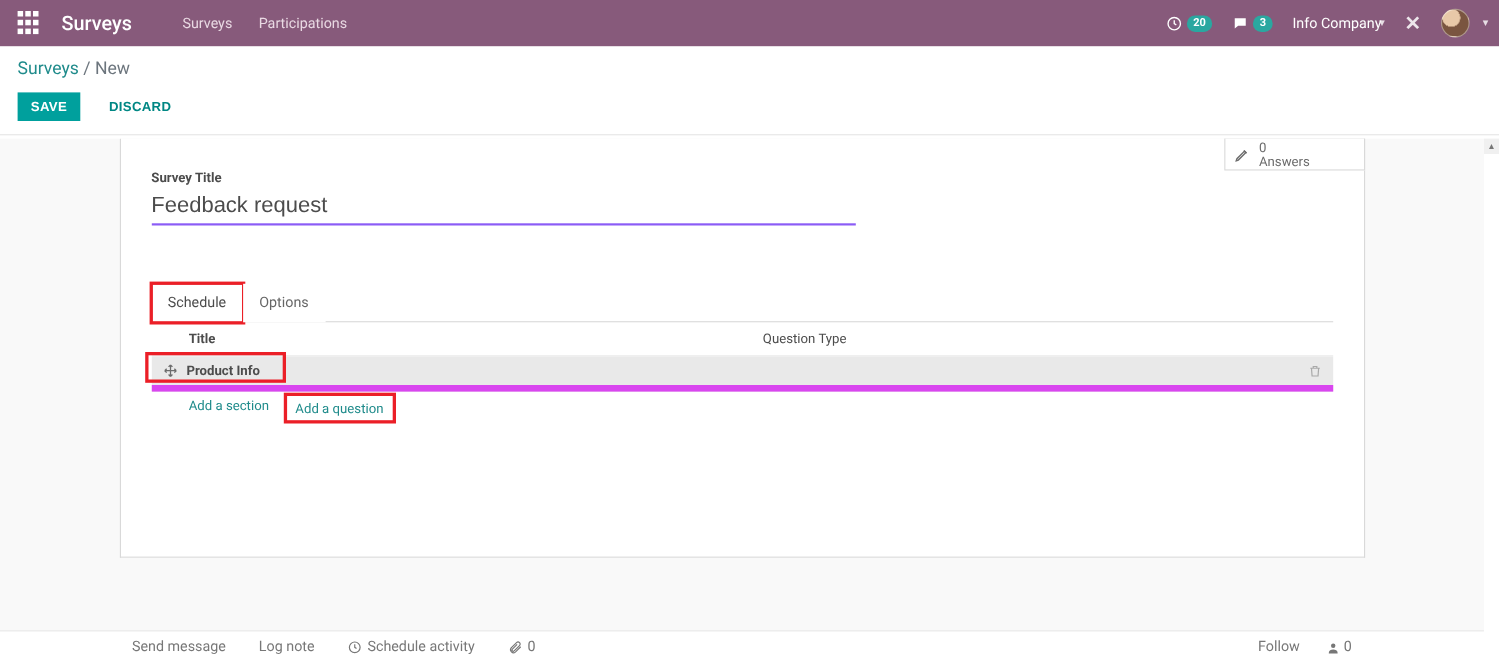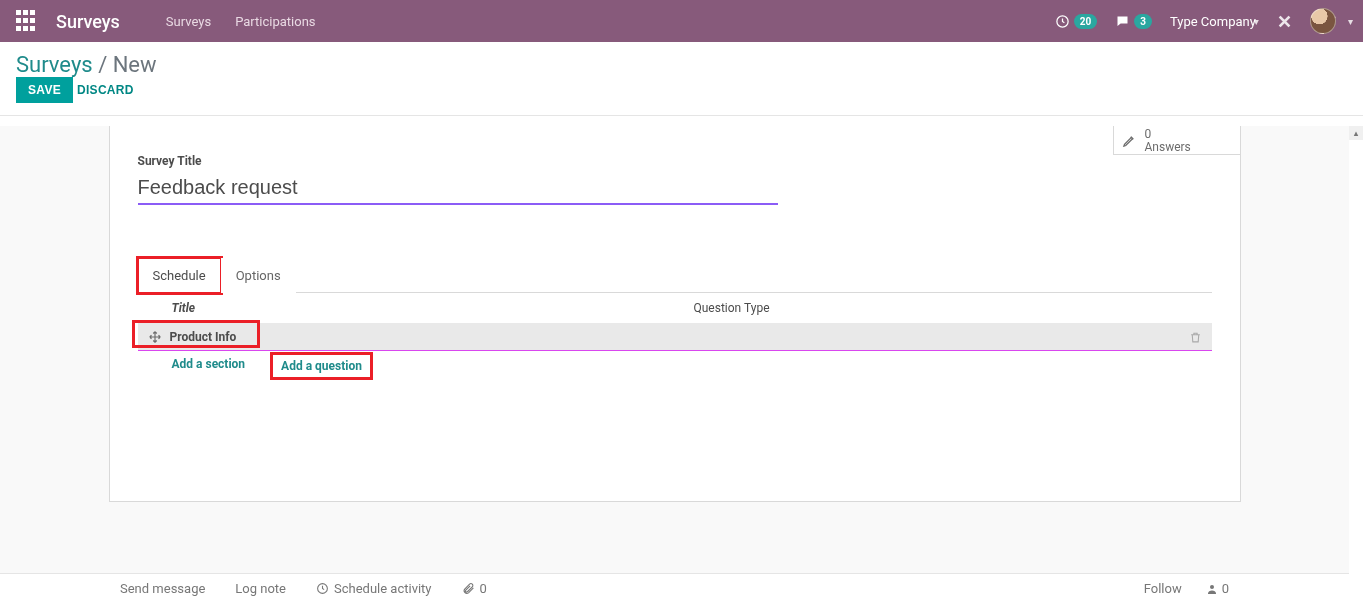--- a/index.html
+++ b/index.html
@@ -16,23 +16,23 @@
   .navbar .indicator { display: flex; align-items: flex-end; gap: 4px; cursor: pointer; }
   .navbar .pill { background: #2aa7a0; color: #fff; font-size: 10px; font-weight: 700; border-radius: 9px; padding: 1px 6px; line-height: 13px; }
   .navbar .clock-icon, .navbar .chat-icon { width: 15px; height: 15px; }
   .navbar .company { font-size: 13px; cursor: pointer; display: flex; align-items: center; gap: 4px; }
   .navbar .close-x { font-size: 18px; font-weight: 700; cursor: pointer; opacity: .85; }
   .navbar .avatar { width: 26px; height: 26px; border-radius: 50%; background: radial-gradient(circle at 35% 30%, #e8c8a8 0 35%, #7a5540 36% 100%); border: 1px solid rgba(255,255,255,.4); }
   .navbar .caret { font-size: 10px; opacity: .8; margin-left: -6px; }
 
   
   .control-panel { padding: 10px 16px 12px; border-bottom: 1px solid #e5e5e5; }
-  .breadcrumb { font-size: 22px; color: #6c757d; margin-bottom: 0; }
+  .breadcrumb { font-size: 16px; color: #6c757d; margin-bottom: 13px; }
   .breadcrumb a { color: #1f8b8b; text-decoration: none; }
-  .btn-row { display: flex; align-items: center; gap: 4px; }
+  .btn-row { display: flex; align-items: center; gap: 26px; }
   .btn-save { background: #00a09d; color: #fff; border: none; padding: 6px 12px; font-size: 12px; font-weight: 700; letter-spacing: .3px; cursor: pointer; }
   .btn-discard { color: #008784; font-size: 12px; font-weight: 700; letter-spacing: .3px; cursor: pointer; background: none; border: none; }
 
   
   .content-scroll { position: absolute; top: 126px; bottom: 0; left: 0; right: 14px; overflow-y: scroll; background: #f9f9f9; }
   .content-scroll::-webkit-scrollbar { width: 14px; }
   .content-scroll::-webkit-scrollbar-track { background: #f0f0f0; }
   .content-scroll::-webkit-scrollbar-thumb { background: #c7c7c7; }
   .scroll-up-arrow { position: absolute; right: 0; top: 126px; width: 14px; height: 14px; background: #f0f0f0; font-size: 9px; text-align: center; line-height: 14px; color: #777; }
 
@@ -47,30 +47,30 @@
   .field-label { font-size: 12px; font-weight: 700; color: #4c4c4c; margin-bottom: 6px; }
   .title-input { width: 640px; font-size: 20px; color: #4c4c4c; border: none; border-bottom: 2px solid #8b5cf6; padding: 2px 0 4px; outline: none; background: transparent; }
 
   .notebook { margin-top: 52px; }
   .notebook-tabs { display: flex; border-bottom: 1px solid #d9d9d9; }
   .notebook-tab { padding: 9px 14px; font-size: 13px; color: #666; background: #fff; border: 1px solid transparent; border-bottom: none; cursor: pointer; position: relative; top: 1px; }
   .notebook-tab.active { border-color: #d9d9d9; color: #4c4c4c; border-bottom: 1px solid #fff; }
   .hl { outline: 3px solid #eb1f27; outline-offset: -1px; }
 
   .tbl-head { display: flex; padding: 8px 12px 8px 34px; border-bottom: 1px solid #e9e9e9; }
-  .tbl-head .col-title { flex: 0 0 522px; font-size: 12px; font-weight: 700; color: #4c4c4c; font-style: italic; }
+  .tbl-head .col-title { flex: 0 0 522px; font-size: 12px; font-weight: 700; color: #4c4c4c; }
   .tbl-head .col-qt { font-size: 12px; font-weight: 400; color: #4c4c4c; }
 
   .section-row-wrap { position: relative; }
-  .section-row { display: flex; align-items: center; background: #e9e9e9; border-bottom: 1px solid #d946ef; padding: 6px 10px; font-size: 12px; font-weight: 700; color: #4c4c4c; }
+  .section-row { display: flex; align-items: center; background: #e9e9e9; border-bottom: 6px solid #d946ef; padding: 6px 10px; font-size: 12px; font-weight: 700; color: #4c4c4c; }
   .section-row .move-icon { width: 14px; height: 14px; margin-right: 8px; color: #6c6c6c; cursor: move; }
   .section-row .trash { margin-left: auto; color: #a9a9a9; cursor: pointer; }
   .section-hl { position: absolute; left: -6px; top: -4px; width: 128px; height: 28px; border: 3px solid #eb1f27; pointer-events: none; }
 
-  .add-row { display: flex; gap: 30px; padding: 6px 12px 6px 34px; font-size: 12px; font-weight: bold; }
+  .add-row { display: flex; gap: 18px; padding: 6px 12px 6px 34px; font-size: 12px; }
   .add-link { color: #1f8b8b; cursor: pointer; }
   .add-q-wrap { padding: 2px 6px; }
   .add-q-hl { outline: 3px solid #eb1f27; outline-offset: 2px; }
 
   
   .chatter { position: absolute; left: 0; right: 14px; bottom: 0; border-top: 1px solid #e5e5e5; background: #fff; height: 30px; display: flex; align-items: center; padding: 0 120px; }
   .chatter .cbtn { color: #777; font-size: 13px; margin-right: 30px; cursor: pointer; display: flex; align-items: center; gap: 5px; }
   .chatter .spacer { flex: 1; }
   .chatter .follow { color: #777; font-size: 13px; margin-right: 24px; cursor: pointer; }
   .chatter .follower { color: #777; font-size: 13px; display: flex; align-items: center; gap: 4px; }
@@ -104,21 +104,21 @@
         </svg>
       <span class="pill">20</span>
     </div>
     <div class="indicator">
       <svg class="chat-icon" viewBox="0 0 24 24" fill="#fff">
           <path d="M4 4h16v11H9l-5 4V4z"></path>
         </svg>
       <span class="pill">3</span>
     </div>
     <div class="company">
-      <span>Type Company</span>
+      <span>Info Company</span>
       <span class="caret">▾</span>
     </div>
     <div class="close-x">✕</div>
     <div class="avatar"></div>
     <span class="caret">▾</span>
   </div>
 </div>
 
 <div class="control-panel">
   <div class="breadcrumb">

